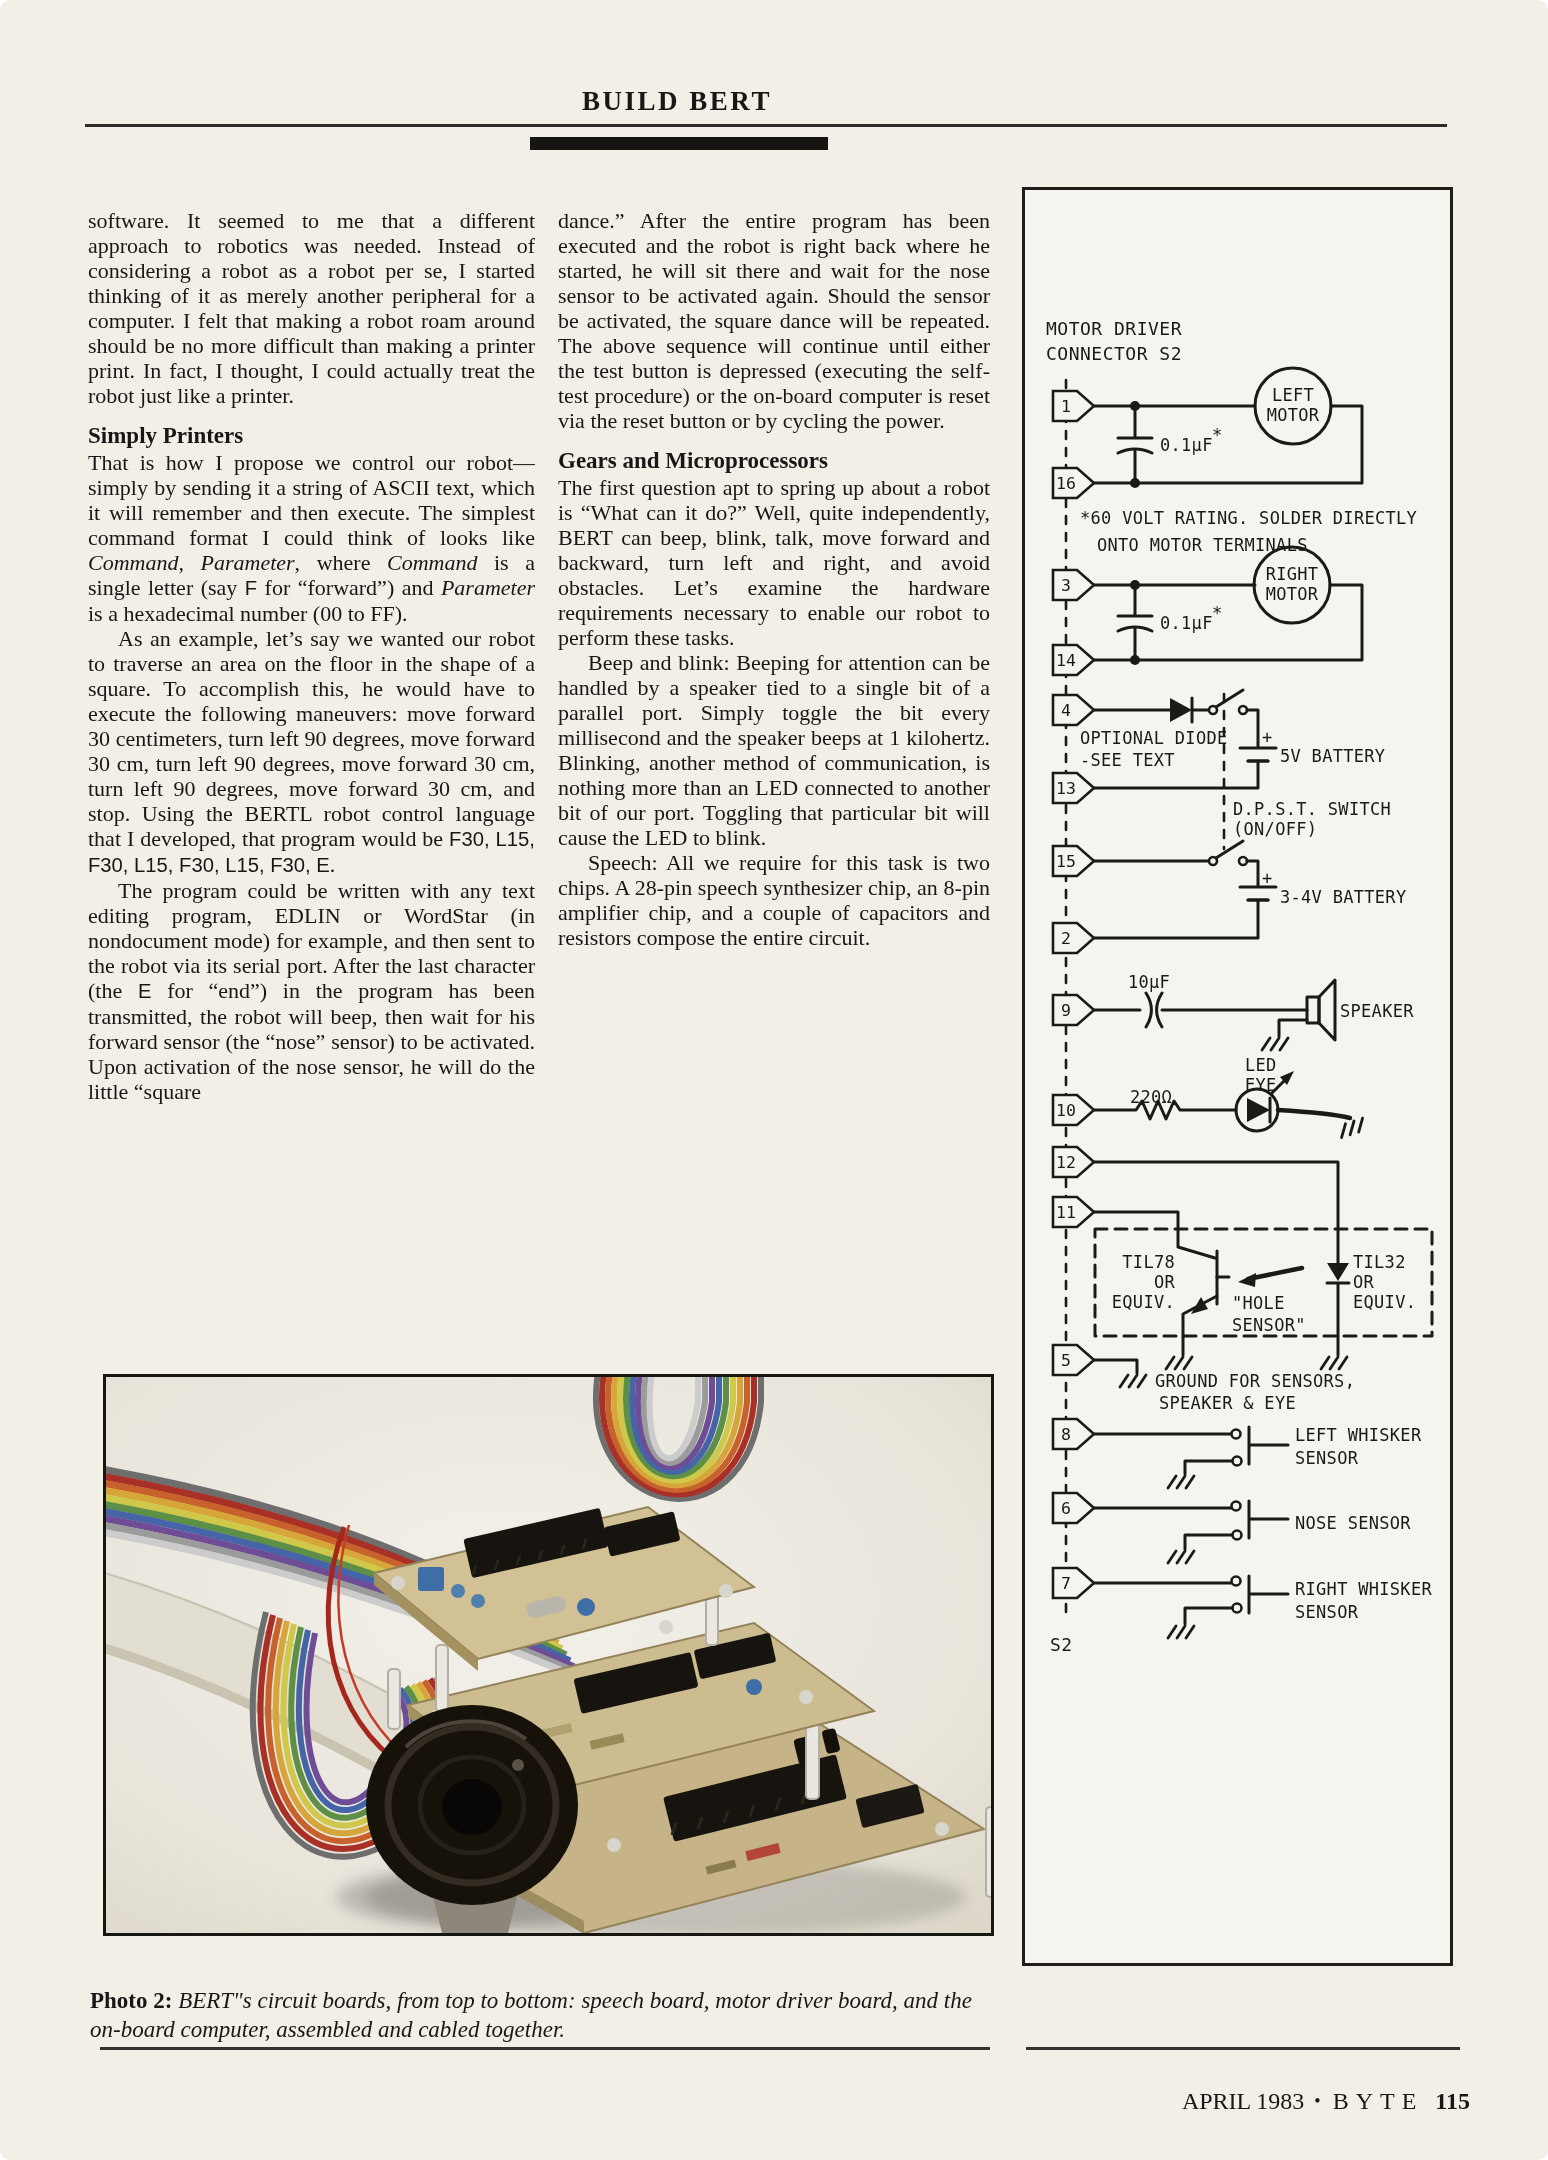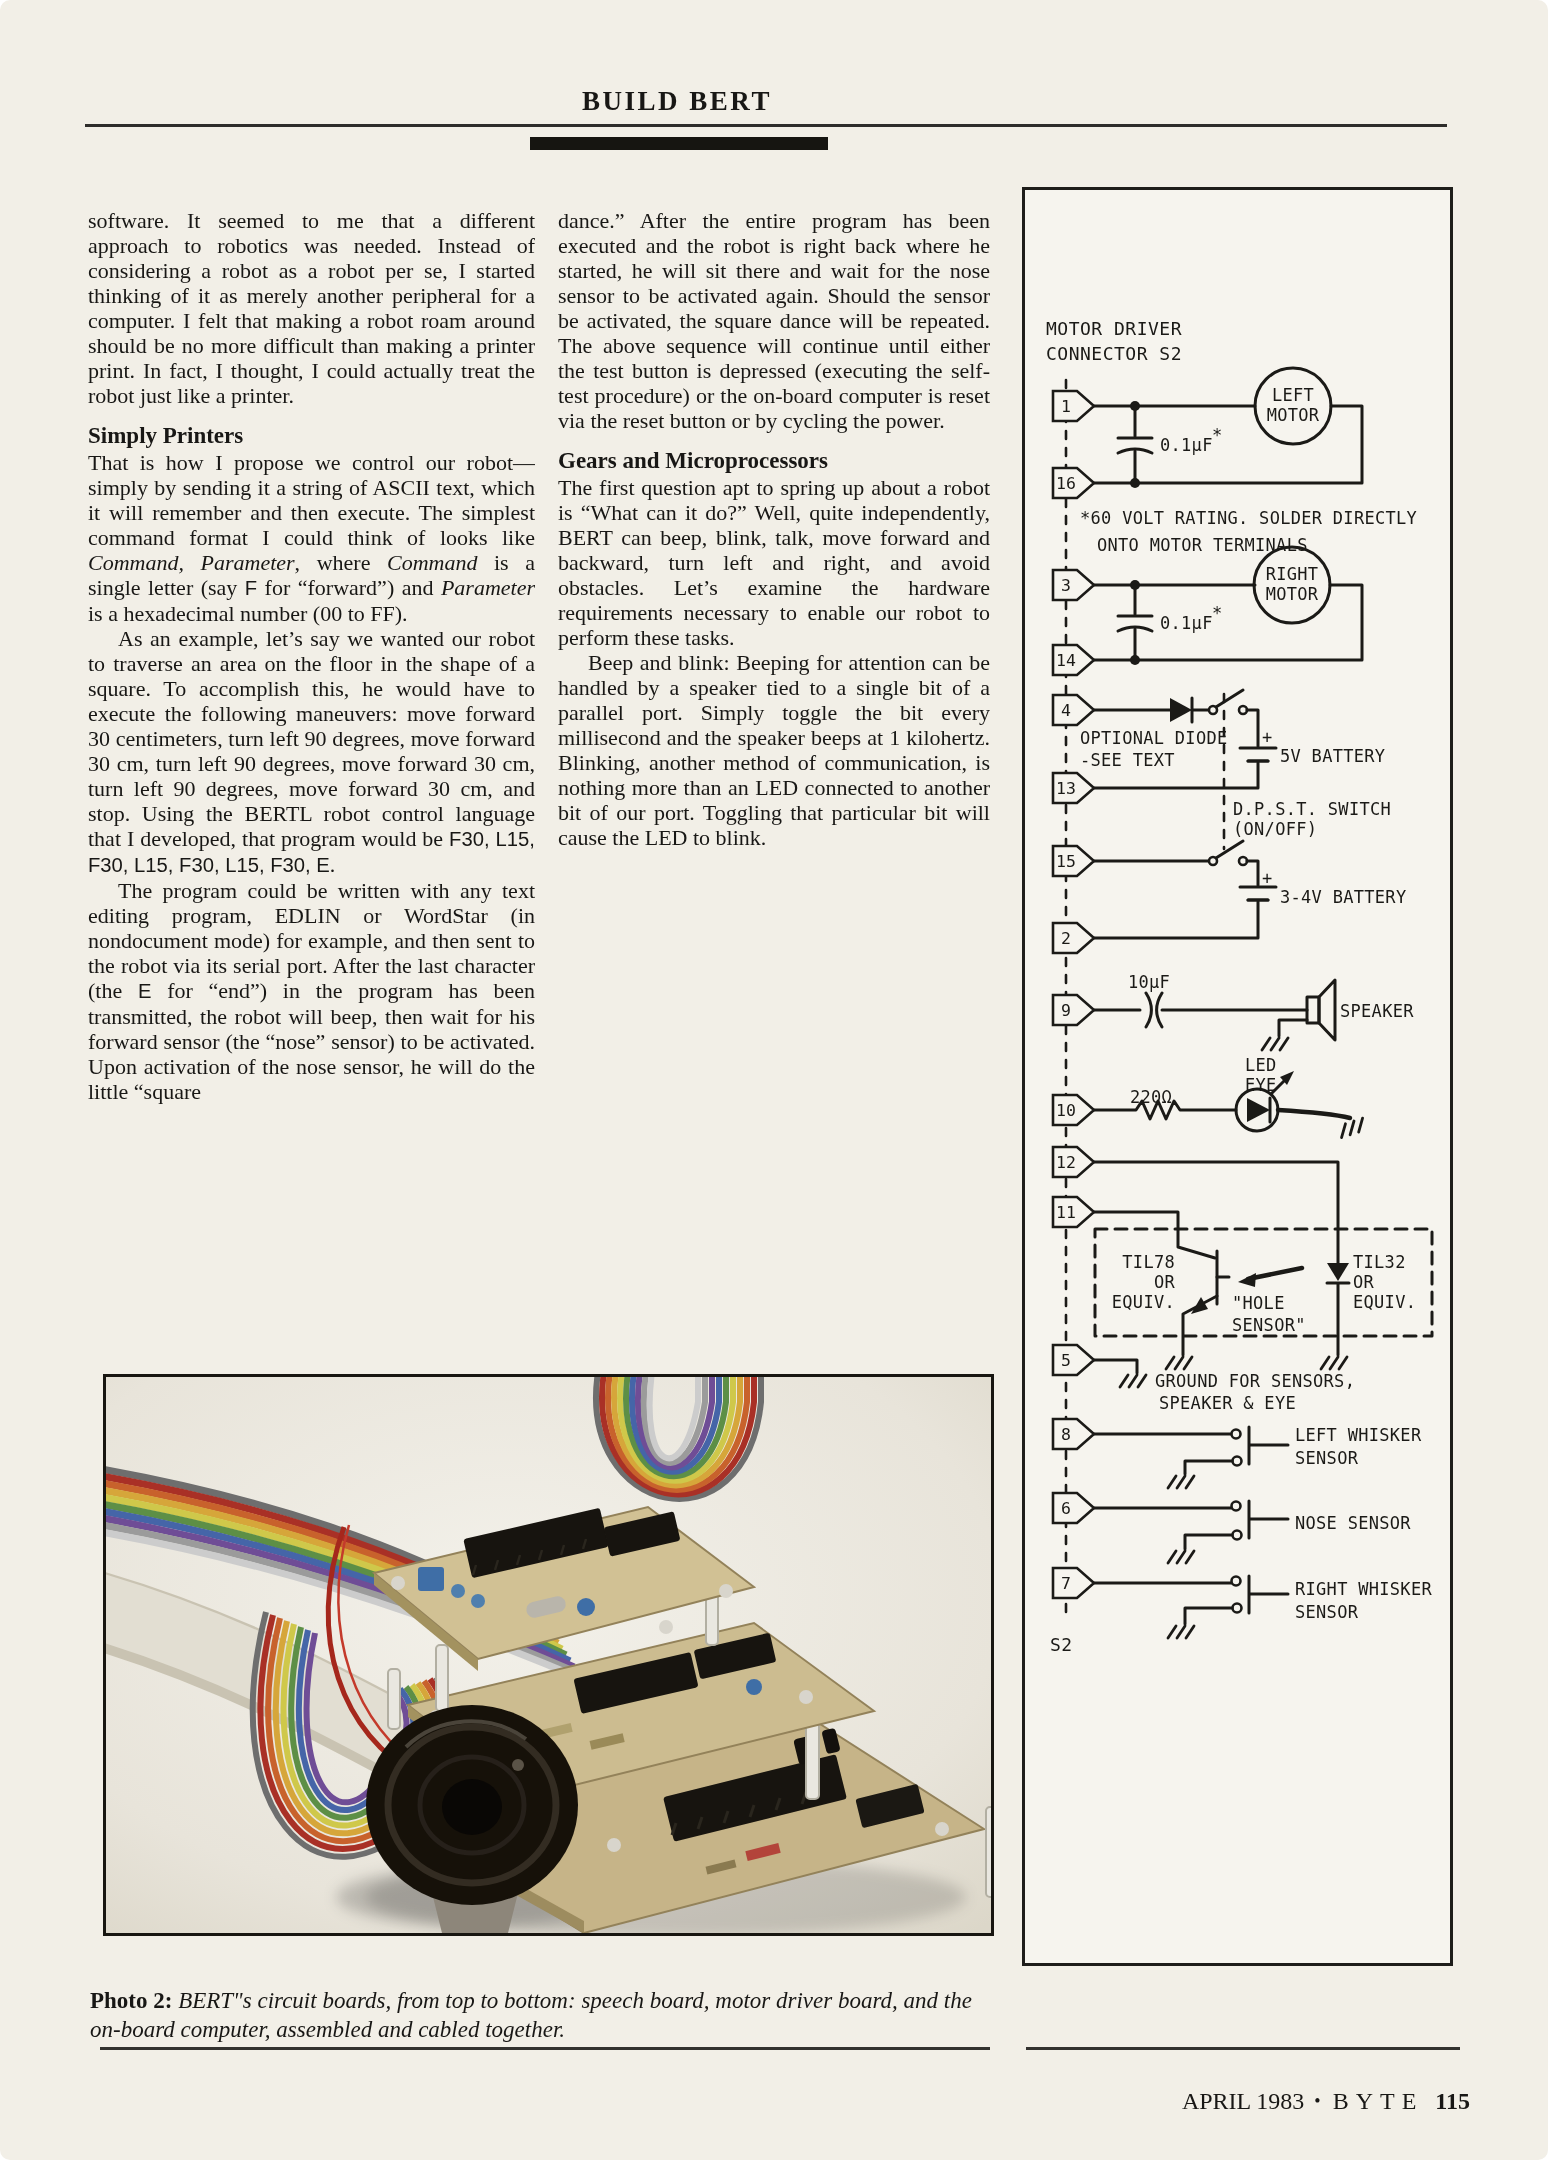--- a/index.html
+++ b/index.html
@@ -64,20 +64,21 @@
       <h3>Simply Printers</h3>
       <p><span class="r-n">That is how I propose we control our robot—simply by sending it a string of ASCII text, which it will remember and then execute. The simplest command format I could think of looks like </span><span class="r-i">Command, Parameter</span><span class="r-n">, where </span><span class="r-i">Command</span><span class="r-n"> is a single letter (say </span><span class="r-s">F</span><span class="r-n"> for “forward”) and </span><span class="r-i">Parameter</span><span class="r-n"> is a hexadecimal number (00 to FF).</span></p>
       <p class="ind"><span class="r-n">As an example, let’s say we wanted our robot to traverse an area on the floor in the shape of a square. To accomplish this, he would have to execute the following maneuvers: move forward 30 centimeters, turn left 90 degrees, move forward 30 cm, turn left 90 degrees, move forward 30 cm, turn left 90 degrees, move forward 30 cm, and stop. Using the BERTL robot control language that I developed, that program would be </span><span class="r-s">F30, L15, F30, L15, F30, L15, F30, E</span><span class="r-n">.</span></p>
       <p class="ind"><span class="r-n">The program could be written with any text editing program, EDLIN or WordStar (in nondocument mode) for example, and then sent to the robot via its serial port. After the last character (the </span><span class="r-s">E</span><span class="r-n"> for “end”) in the program has been transmitted, the robot will beep, then wait for his forward sensor (the “nose” sensor) to be activated. Upon activation of the nose sensor, he will do the little “square</span></p>
     </div>
   <div class="col col-2" id="col2">
       <p><span class="r-n">dance.” After the entire program has been executed and the robot is right back where he started, he will sit there and wait for the nose sensor to be activated again. Should the sensor be activated, the square dance will be repeated. The above sequence will continue until either the test button is depressed (executing the self-test procedure) or the on-board computer is reset via the reset button or by cycling the power.</span></p>
       <h3>Gears and Microprocessors</h3>
       <p><span class="r-n">The first question apt to spring up about a robot is “What can it do?” Well, quite independently, BERT can beep, blink, talk, move forward and backward, turn left and right, and avoid obstacles. Let’s examine the hardware requirements necessary to enable our robot to perform these tasks.</span></p>
       <p class="ind"><span class="r-n">Beep and blink: Beeping for attention can be handled by a speaker tied to a single bit of a parallel port. Simply toggle the bit every millisecond and the speaker beeps at 1 kilohertz. Blinking, another method of communication, is nothing more than an LED connected to another bit of our port. Toggling that particular bit will cause the LED to blink.</span></p>
+      <p class="ind"><span class="r-n">Speech: All we require for this task is two chips. A 28-pin speech synthesizer chip, an 8-pin amplifier chip, and a couple of capacitors and resistors compose the entire circuit.</span></p>
       <div class="cont">continued</div>
     </div>
 
   <div class="photo">
     <svg width="885" height="556" viewBox="0 0 885 556">
       <defs>
         <radialGradient id="pbg" cx="45%" cy="40%" r="80%">
           <stop offset="0%" stop-color="#f3f1ea"></stop>
             <stop offset="70%" stop-color="#e8e4da"></stop>
             <stop offset="100%" stop-color="#dcd7c9"></stop>

